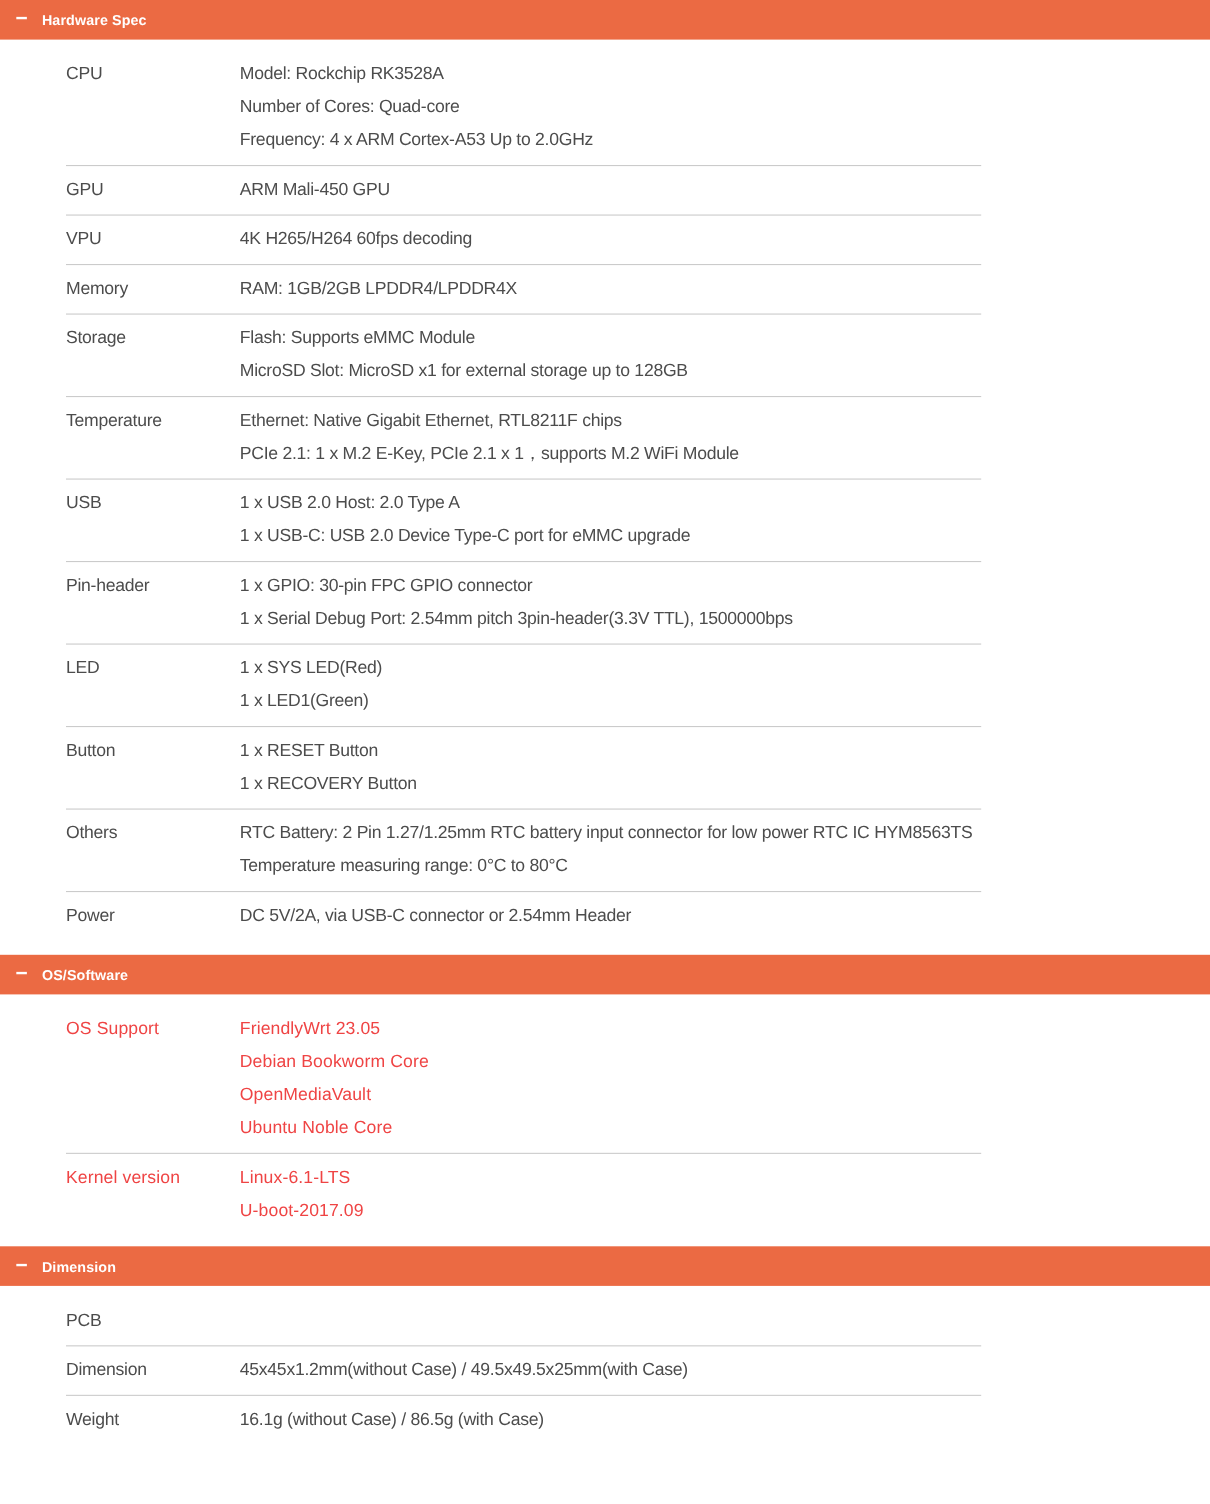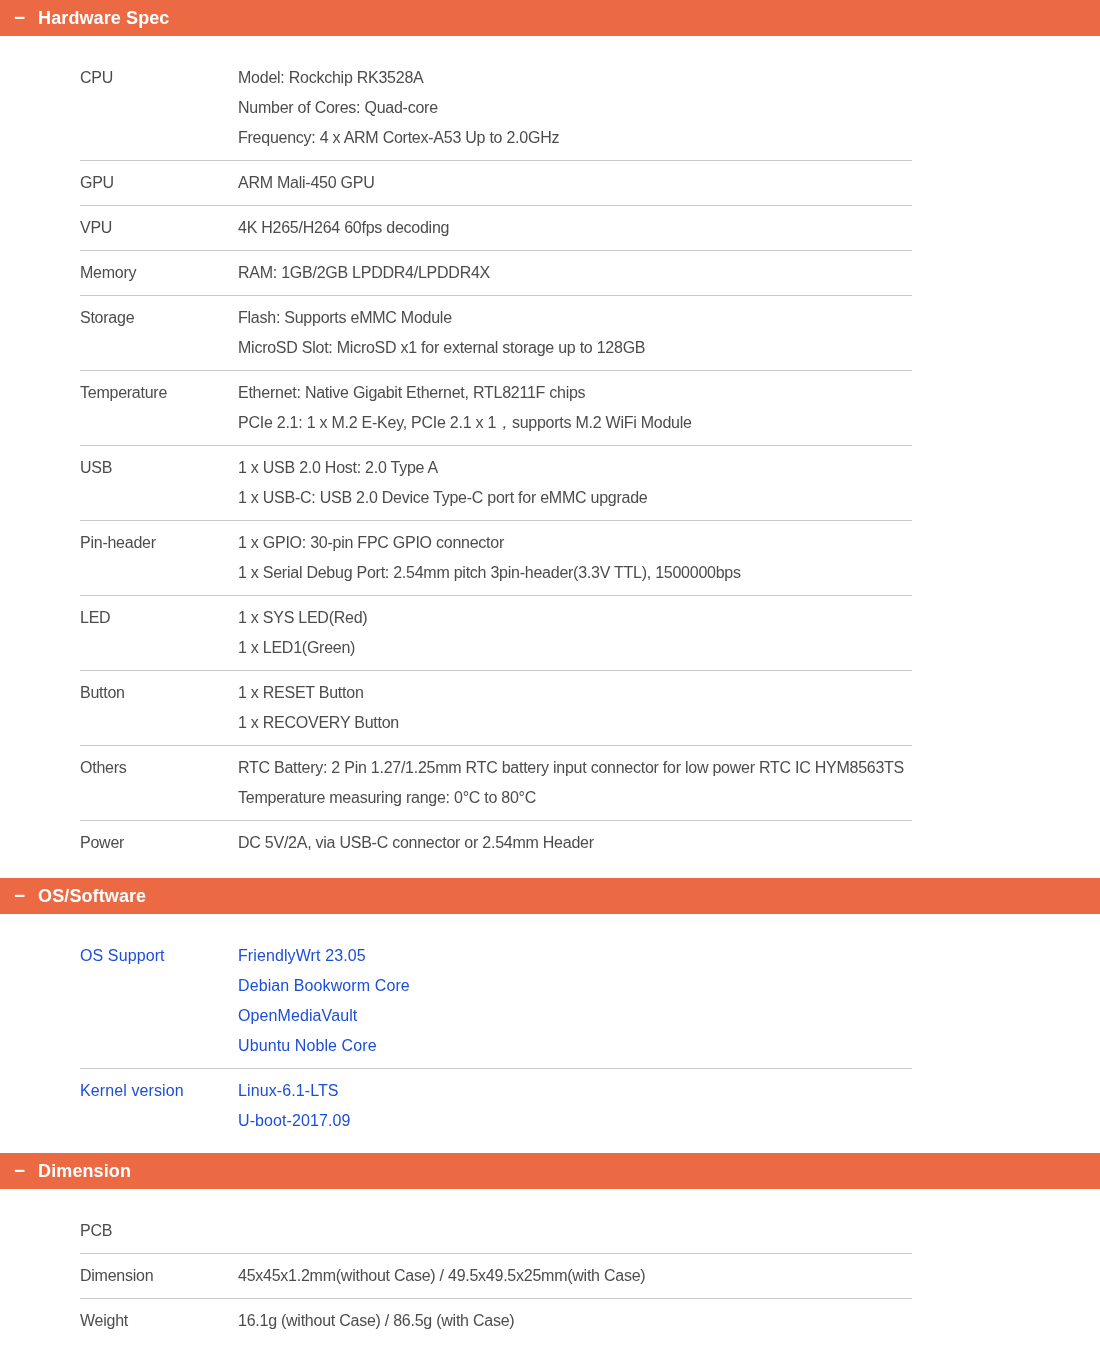--- a/index.html
+++ b/index.html
@@ -29,29 +29,29 @@
     font-weight: 700;
     font-size: 19px;
     line-height: 1;
     margin-right: 13px;
     transform: translateY(-1px);
   }
   .section-title {
     margin: 0;
     color: #ffffff;
     font-weight: 700;
-    font-size: 18px;
+    font-size: 13px;
     letter-spacing: 0.1px;
   }
 
   
   .spec-table {
-    margin-left: 80px;
+    margin-left: 60px;
     width: 832px;
-    padding-top: 20px;
+    padding-top: 10px;
   }
   .row {
     display: flex;
     align-items: flex-start;
     padding: 7px 0;
     border-bottom: 1px solid #cbcbcb;
   }
   .row:last-child {
     border-bottom: none;
   }
@@ -74,21 +74,21 @@
 
   
   .condensed .label,
   .condensed .line {
     letter-spacing: -0.25px;
   }
   
   .sec-os .label,
   .sec-os .line {
     letter-spacing: 0.1px;
-    color: #1d4ed8;
+    color: #ef4444;
   }
 
   .sec-os   { margin-top: 13px; }
   .sec-dim  { margin-top: 10px; }
 </style>
 </head>
 <body>
 
 <main>
 

